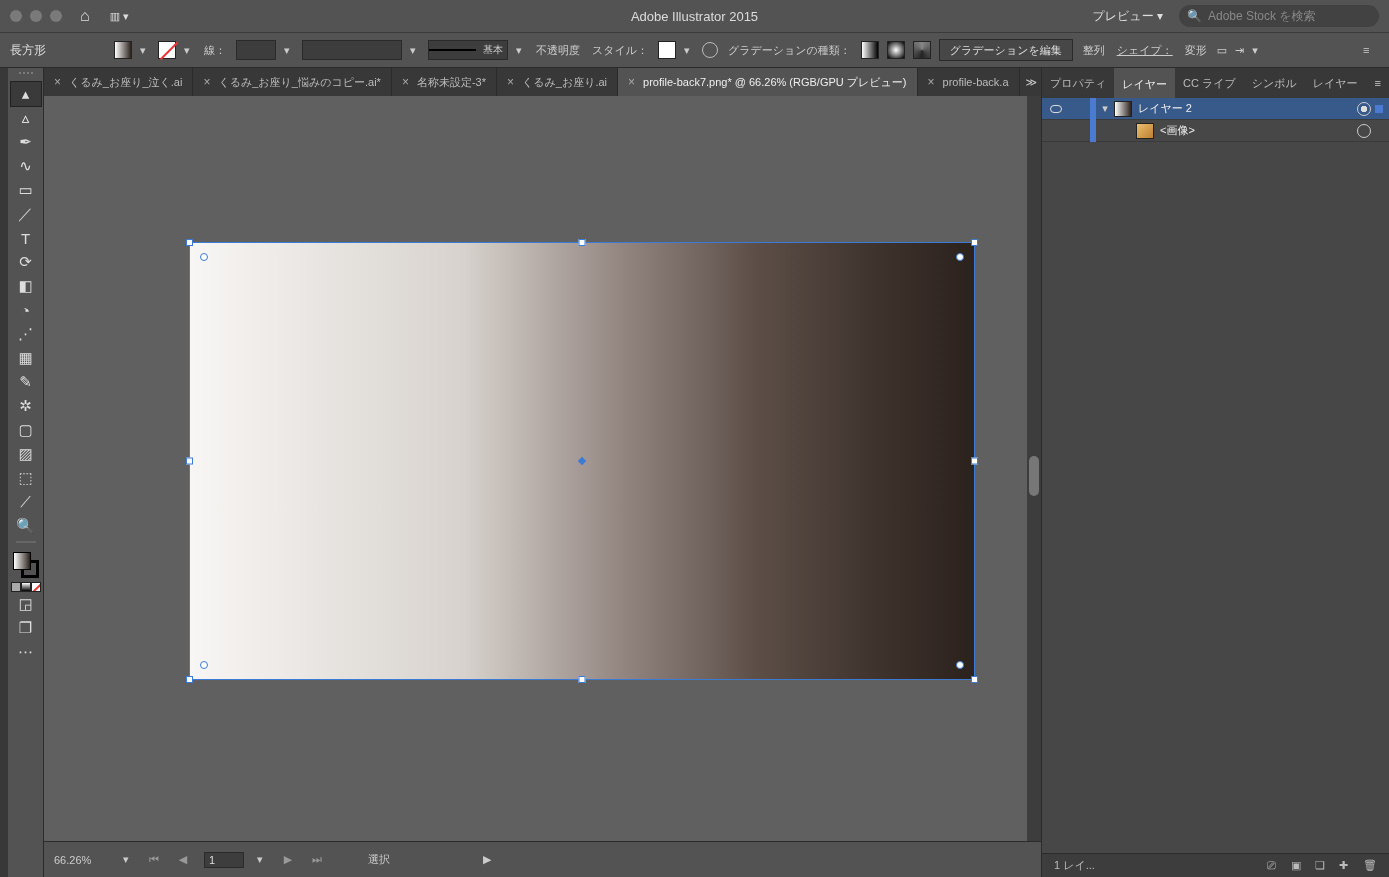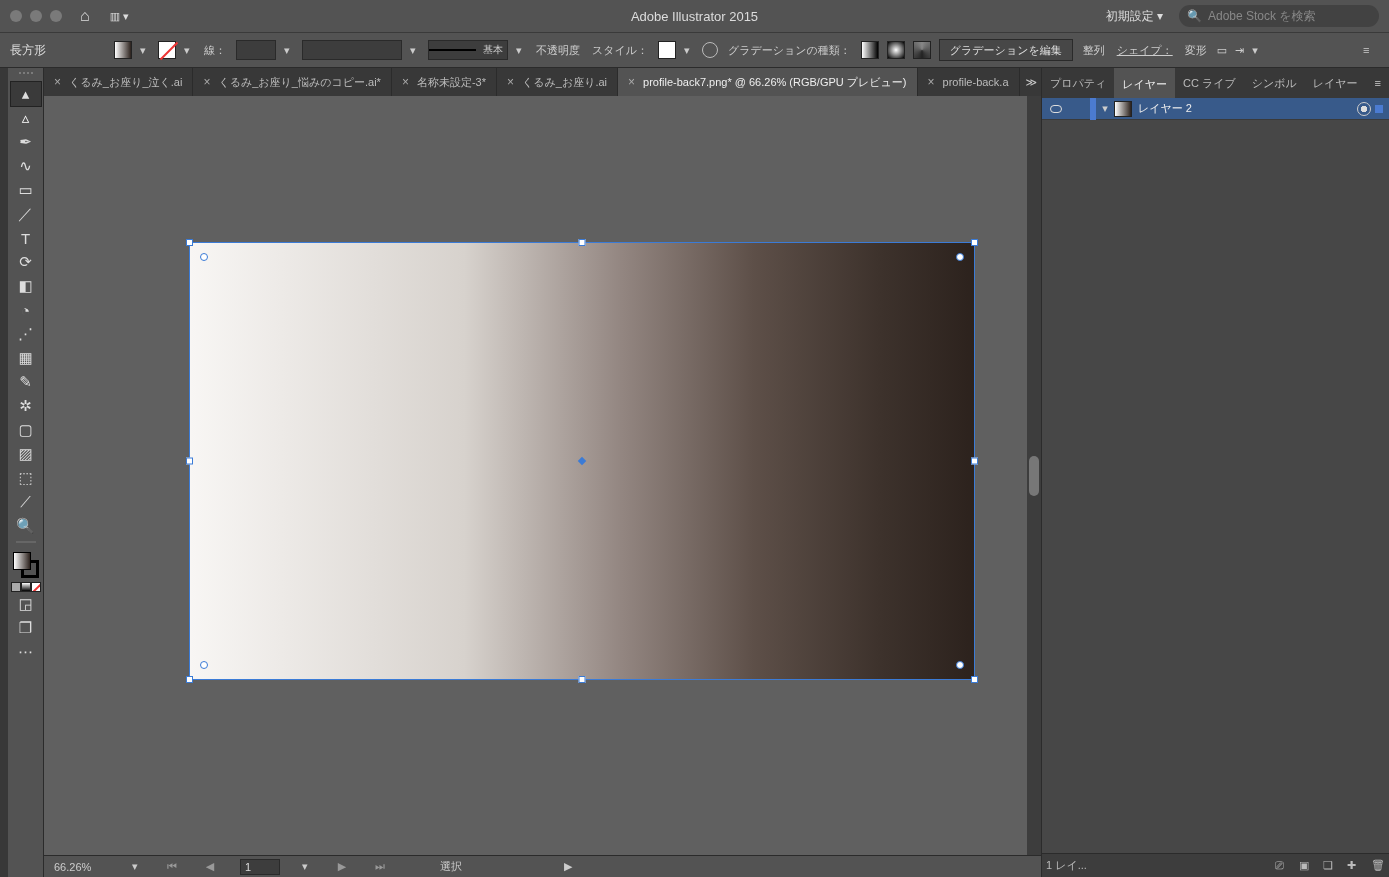--- a/index.html
+++ b/index.html
@@ -62,21 +62,21 @@
 .canvas-wrap{flex:1;position:relative;background:#606060;overflow:hidden}
 .artboard{position:absolute;left:145px;top:146px;width:786px;height:438px;background:linear-gradient(90deg,#f8f6f4 0%, #d7d2cd 35%, #938681 55%, #5d4f48 72%, #3d322c 88%, #2c221d 100%);border:1.5px solid #3b7bd6}
 .handle{position:absolute;width:7px;height:7px;background:#fff;border:1px solid #3b7bd6}
 .h-tl{left:-4px;top:-4px}.h-tr{right:-4px;top:-4px}.h-bl{left:-4px;bottom:-4px}.h-br{right:-4px;bottom:-4px}
 .h-t{left:50%;top:-4px;transform:translateX(-50%)}.h-b{left:50%;bottom:-4px;transform:translateX(-50%)}
 .h-l{left:-4px;top:50%;transform:translateY(-50%)}.h-r{right:-4px;top:50%;transform:translateY(-50%)}
 .corner-widget{position:absolute;width:8px;height:8px;border:1.5px solid #3b7bd6;border-radius:50%;background:#fff}
 .cw-tl{left:10px;top:10px}.cw-tr{right:10px;top:10px}.cw-bl{left:10px;bottom:10px}.cw-br{right:10px;bottom:10px}
 .center-pt{position:absolute;left:50%;top:50%;width:6px;height:6px;background:#3b7bd6;transform:translate(-50%,-50%) rotate(45deg)}
 
-.statusbar{height:22px;background:#535353;border-top:1px solid #2b2b2b;display:flex;align-items:center;padding:0 10px;gap:22px;color:#ccc;font-size:11px}
+.statusbar{height:36px;background:#535353;border-top:1px solid #2b2b2b;display:flex;align-items:center;padding:0 10px;gap:13px;color:#ccc;font-size:11px}
 .zoomfield{width:56px}
 .navbtn{width:16px;text-align:center;color:#999}
 .navfield{width:40px;height:16px;background:#3d3d3d;border:1px solid #2a2a2a;color:#ddd;display:flex;align-items:center;padding:0 4px}
 .selinfo{margin-left:30px}
 .play{margin-left:80px}
 
 .rpanel{width:348px;background:#535353;border-left:1px solid #2b2b2b;display:flex;flex-direction:column}
 .panel-tabs{height:30px;background:#383838;display:flex;align-items:stretch;font-size:11px;color:#bbb}
 .ptab{padding:0 8px;display:flex;align-items:center;white-space:nowrap}
 .ptab.active{background:#535353;color:#eee;border-top:2px solid #535353}
@@ -91,41 +91,41 @@
 .expand{width:18px;text-align:center;color:#ccc}
 .thumb{width:18px;height:16px;border:1px solid #222;margin-right:6px;background:#fff}
 .thumb.grad{background:linear-gradient(90deg,#fff,#2c221d)}
 .thumb.img{background:linear-gradient(135deg,#e8c070,#c08030)}
 .layer-name{flex:1}
 .target{width:14px;height:14px;border:1.5px solid #ccc;border-radius:50%;margin-right:4px}
 .target.on{background:radial-gradient(circle,#ddd 0 3px,transparent 3px)}
 .sel-ind{width:8px;height:8px;border:1px solid #4b7bd1;margin-right:6px}
 .sel-ind.filled{background:#4b7bd1}
 
-.panel-footer{height:24px;background:#3d3d3d;border-top:1px solid #2b2b2b;display:flex;align-items:center;padding:0 4px;gap:10px;color:#bbb;font-size:11px}
+.panel-footer{height:24px;background:#3d3d3d;border-top:1px solid #2b2b2b;display:flex;align-items:center;padding:0 12px;gap:10px;color:#bbb;font-size:11px}
 .pf-spacer{flex:1}
 .pf-icn{width:14px;color:#bbb}
 
 .vscroll{position:absolute;right:0;top:0;bottom:0;width:14px;background:#3d3d3d}
 .vscroll-thumb{position:absolute;right:2px;width:10px;background:#777;border-radius:5px}
 </style>
 </head>
 <body>
 
 <div class="titlebar">
   <div class="traffic">
     <span class="circle"></span>
     <span class="circle"></span>
     <span class="circle"></span>
   </div>
   <span class="home-icn">⌂</span>
   <span class="ws">▥ ▾</span>
   <div class="title">Adobe Illustrator 2015</div>
   <div class="preset">
-    <span><span>初期設定</span> ▾</span>
+    <span><span>プレビュー</span> ▾</span>
     <div class="stock-search">
       <span style="margin-right:6px">🔍</span>
       <span>Adobe Stock を検索</span>
     </div>
   </div>
 </div>
 
 <div class="ctrlbar">
   <div class="objkind">長方形</div>
   <span class="swatch" style="background:linear-gradient(90deg,#fff,#2c221d)"></span>
@@ -327,20 +327,30 @@
             <span class="eye"></span>
           </div>
         <div class="lock"></div>
         <div class="color-strip"></div>
         <div class="expand">▾</div>
         <div class="thumb grad"></div>
         <div class="layer-name">レイヤー 2</div>
         <span class="target on"></span>
         <span class="sel-ind filled"></span>
       </div>
+      <div class="layer-row">
+        <div class="vis"></div>
+        <div class="lock"></div>
+        <div class="color-strip"></div>
+        <div class="expand" style="width:40px"></div>
+        <div class="thumb img"></div>
+        <div class="layer-name">&lt;画像&gt;</div>
+        <span class="target"></span>
+        <span class="sel-ind" style="border:none"></span>
+      </div>
     </div>
     <div class="panel-footer">
       <span>1 レイ...</span>
       <span class="pf-spacer"></span>
       <span class="pf-icn">⎚</span>
       <span class="pf-icn">▣</span>
       <span class="pf-icn">❏</span>
       <span class="pf-icn">✚</span>
       <span class="pf-icn">🗑</span>
     </div>

